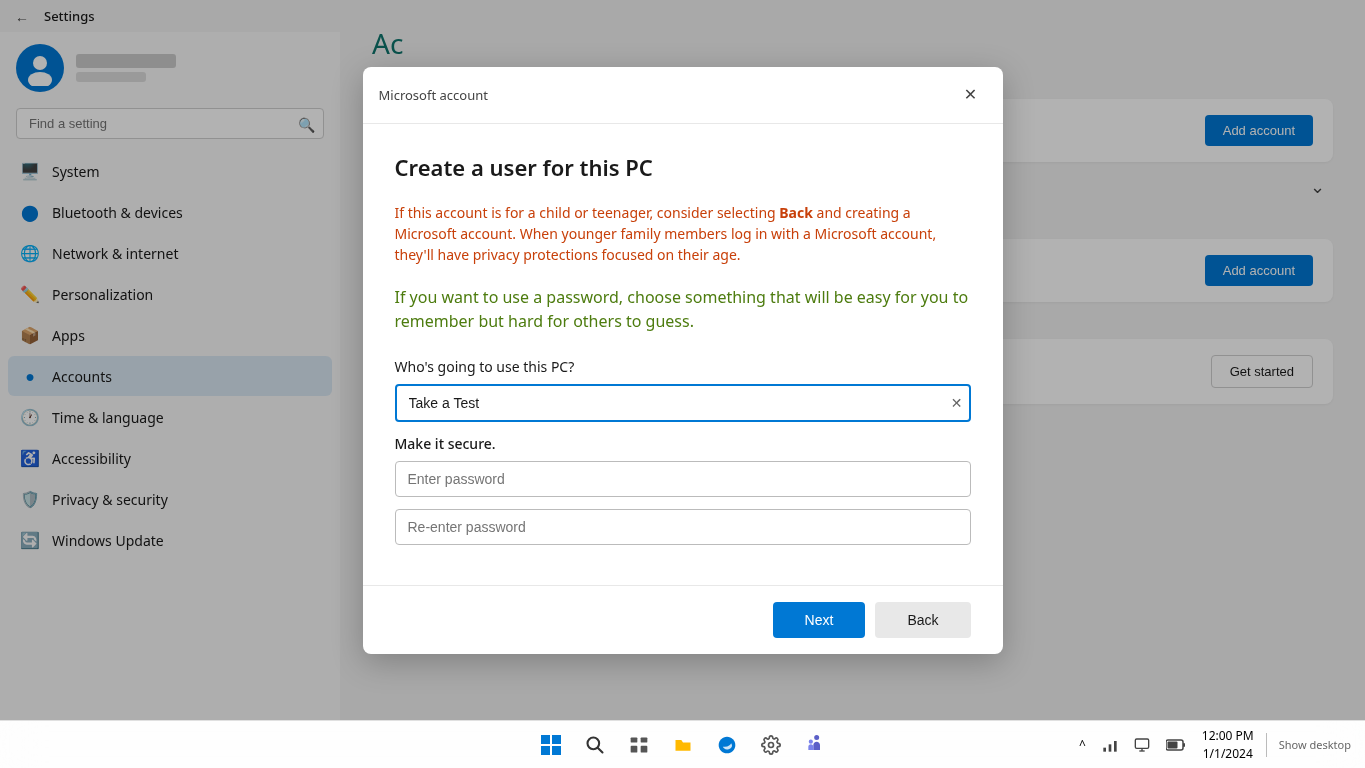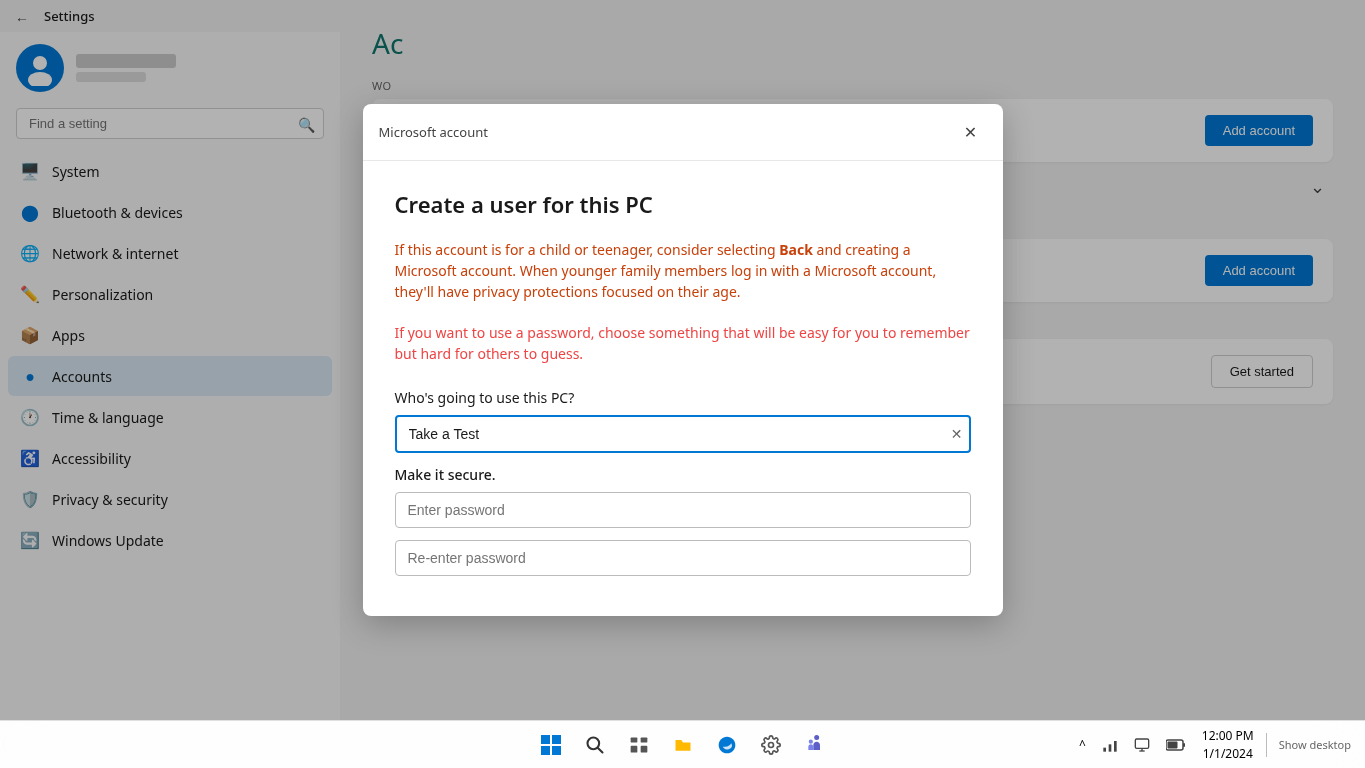--- a/index.html
+++ b/index.html
@@ -74,21 +74,21 @@
       padding: 12px 16px; border-bottom: 1px solid #e8e8e8; gap: 41px;
     }
     .modal-title-text { font-size: 13px; color: #444; }
     .modal-close { width: 32px; height: 32px; display: flex; align-items: center; justify-content: center; border-radius: 4px; cursor: pointer; font-size: 16px; color: #444; border: none; background: none; }
 
     .modal-body { padding: 28px 32px; }
     .modal-heading { font-size: 22px; font-weight: 600; color: #1a1a1a; margin-bottom: 20px; }
 
     .modal-warning { color: #c8400a; font-size: 14px; line-height: 1.5; margin-bottom: 20px; }
     .modal-warning b { font-weight: 700; }
-    .modal-info { color: #ef4444; font-size: 14px; line-height: 1.5; margin-bottom: 24px; }
+    .modal-info { color: #4d7c0f; font-size: 16px; line-height: 1.5; margin-bottom: 24px; }
 
     .modal-label { font-size: 14px; color: #1a1a1a; margin-bottom: 8px; }
     .modal-input-wrap { position: relative; margin-bottom: 12px; }
     .modal-input {
       width: 100%; padding: 9px 36px 9px 12px; border: 2px solid #0078d4;
       border-radius: 4px; font-size: 14px; outline: none; color: #1a1a1a;
     }
     .modal-input.plain { border: 1px solid #bbb; }
     .clear-input-btn { position: absolute; right: 8px; top: 50%; transform: translateY(-50%); background: none; border: none; cursor: pointer; color: #666; font-size: 14px; }
 
@@ -232,20 +232,24 @@
 
       <div class="modal-section-label">Make it secure.</div>
       <div class="modal-input-wrap">
         <input type="password" class="modal-input plain" placeholder="Enter password" style="">
       </div>
       <div class="modal-input-wrap">
         <input type="password" class="modal-input plain" placeholder="Re-enter password" style="">
       </div>
     </div>
 
+    <div class="modal-footer">
+      <button class="btn-next">Next</button>
+      <button class="btn-back">Back</button>
+    </div>
   </div>
 </div>
 
 <div class="taskbar">
   <div style="width:8px;"></div>
   <div class="taskbar-center">
     <div class="taskbar-icon" style="font-size:20px;">
       <svg width="20" height="20" viewBox="0 0 20 20">
           <rect x="0" y="0" width="9" height="9" fill="#0078d4"></rect>
           <rect x="11" y="0" width="9" height="9" fill="#0078d4"></rect>

